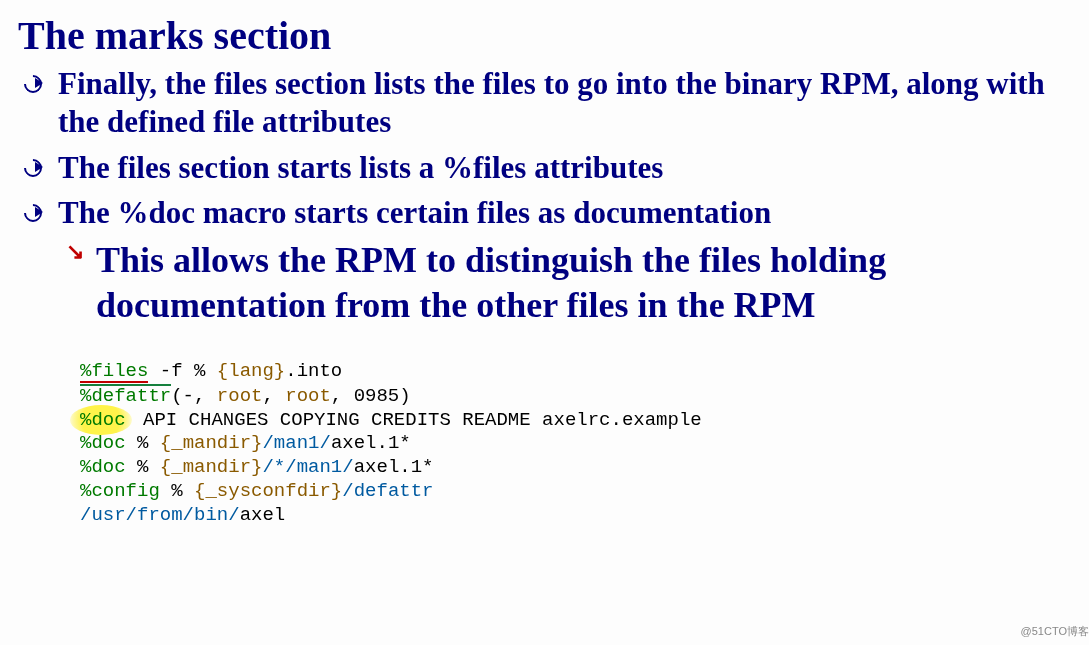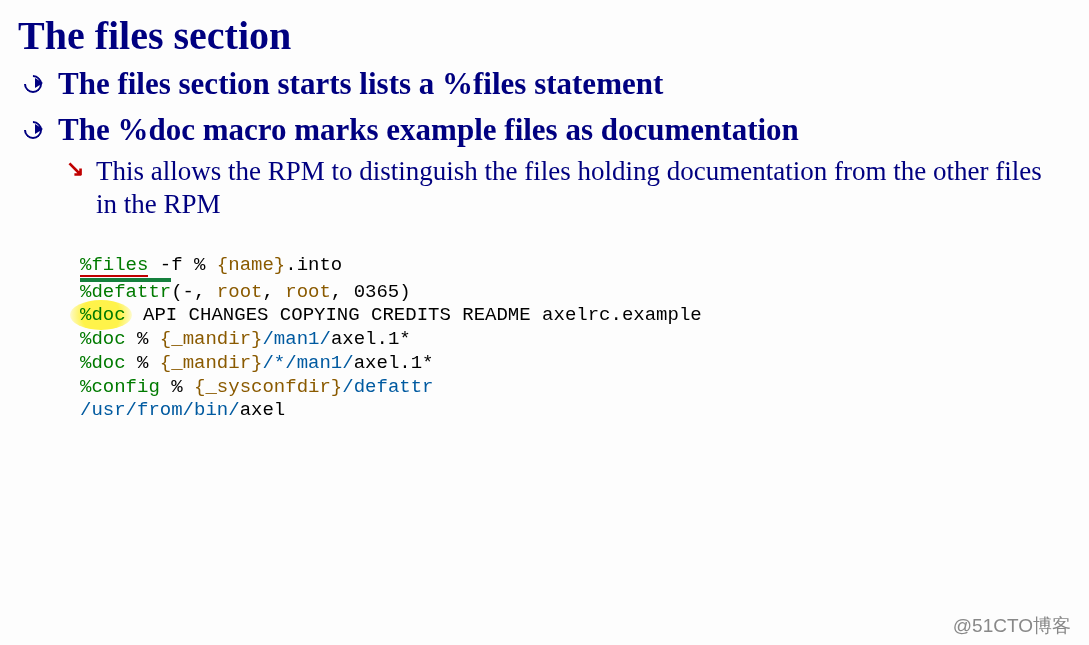--- a/index.html
+++ b/index.html
@@ -43,22 +43,22 @@
     position: absolute;
     left: 15px; top: 13px;
     border-left: 8px solid #000080;
     border-top: 5px solid transparent;
     border-bottom: 5px solid transparent;
   }
   ul.sub { list-style: none; padding: 0; margin: 6px 0 0 4px; }
   ul.sub > li {
     position: relative;
     padding-left: 34px;
-    font-size: 27px;
-    font-weight: normal;
+    font-size: 36px;
+    font-weight: bold;
     line-height: 1.25;
   }
   ul.sub > li::before {
     content: "↘";
     position: absolute;
     left: 4px; top: 0;
     color: #c00000;
     font-weight: bold;
     font-size: 22px;
     font-family: Arial, sans-serif;
@@ -71,56 +71,57 @@
     line-height: 1.25;
     color: #000;
     font-weight: normal;
     white-space: pre;
   }
   .mac  { color: #007a00; }   
   .dir  { color: #005aa0; margin-top: 14px; }   
   .arg  { color: #8a5a00; }   
   .plain{ color: #000; }
   .underline-red { border-bottom: 2px solid #c00000; display: inline-block; line-height: 1; }
-  .overline-red  { border-top: 4px solid #15803d; display: inline-block; line-height: 1; padding-top:1px;}
+  .overline-red  { border-top: 2px solid #15803d; display: inline-block; line-height: 1; padding-top:1px;}
   .hl-yellow {
     background: radial-gradient(circle, #fff34a 55%, rgba(255,243,74,0.5) 80%, transparent 100%);
     border-radius: 50%;
     padding: 4px 6px 4px 10px;
     margin-left: -10px;
   }
   .watermark {
     position: absolute;
-    right: 18px;
+    right: 0;
     bottom: 6px;
     font-family: Arial, sans-serif;
-    font-size: 19px;
+    font-size: 11px;
     color: #888;
   }
 </style>
 </head>
 <body>
 
-<h1 class="title">The files section</h1>
+<h1 class="title">The marks section</h1>
 
 <ul class="main">
+  <li><span>Finally, the files section lists the files to go into the binary RPM, along with the defined file attributes</span></li>
   <li>
-    <span>The files section starts lists a </span><span class="bold-nav">%files</span><span> statement</span>
+    <span>The files section starts lists a </span><span class="bold-nav">%files</span><span> attributes</span>
   </li>
   <li>
-    <span>The </span><span class="bold-nav">%doc</span><span> macro marks example files as documentation</span>
+    <span>The </span><span class="bold-nav">%doc</span><span> macro starts certain files as documentation</span>
     <ul class="sub">
       <li><span>This allows the RPM to distinguish the files holding documentation from the other files in the RPM</span></li>
     </ul>
   </li>
 </ul>
 
 <div class="code-block">
-<span class="underline-red"><span class="mac">%files</span></span><span class="plain"> -f % </span><span class="arg">{name}</span><span class="plain">.into</span>
-<span class="overline-red"><span class="mac">%defattr</span></span><span class="plain">(-, </span><span class="arg">root</span><span class="plain">, </span><span class="arg">root</span><span class="plain">, 0365)</span>
+<span class="underline-red"><span class="mac">%files</span></span><span class="plain"> -f % </span><span class="arg">{lang}</span><span class="plain">.into</span>
+<span class="overline-red"><span class="mac">%defattr</span></span><span class="plain">(-, </span><span class="arg">root</span><span class="plain">, </span><span class="arg">root</span><span class="plain">, 0985)</span>
 <span class="hl-yellow"><span class="mac">%doc</span></span><span class="plain"> API CHANGES COPYING CREDITS README axelrc.example</span>
 <span class="mac">%doc</span><span class="plain"> % </span><span class="arg">{_mandir}</span><span class="dir">/man1/</span><span class="plain">axel.1*</span>
 <span class="mac">%doc</span><span class="plain"> % </span><span class="arg">{_mandir}</span><span class="dir">/*/man1/</span><span class="plain">axel.1*</span>
 <span class="mac">%config</span><span class="plain"> % </span><span class="arg">{_sysconfdir}</span><span class="dir">/defattr</span>
 <span class="dir">/usr/from/bin/</span><span class="plain">axel</span>
 </div>
 
 <div class="watermark">@51CTO博客</div>
 
 </body></html>

